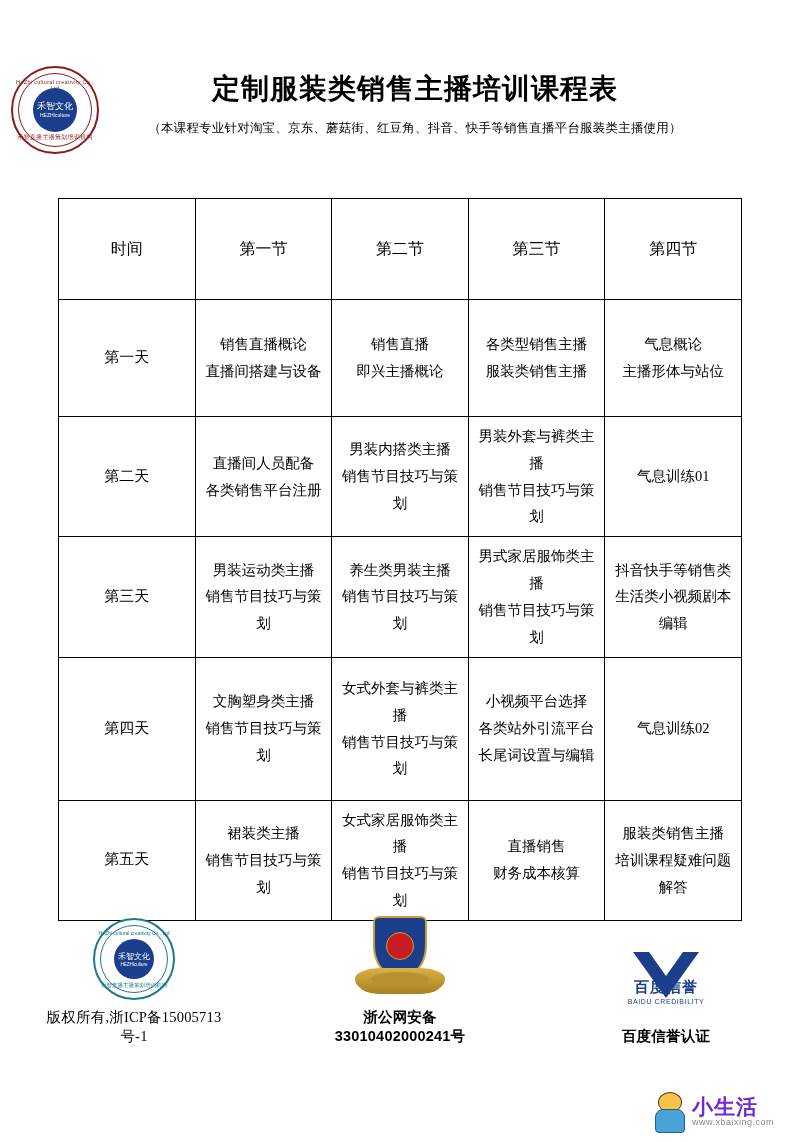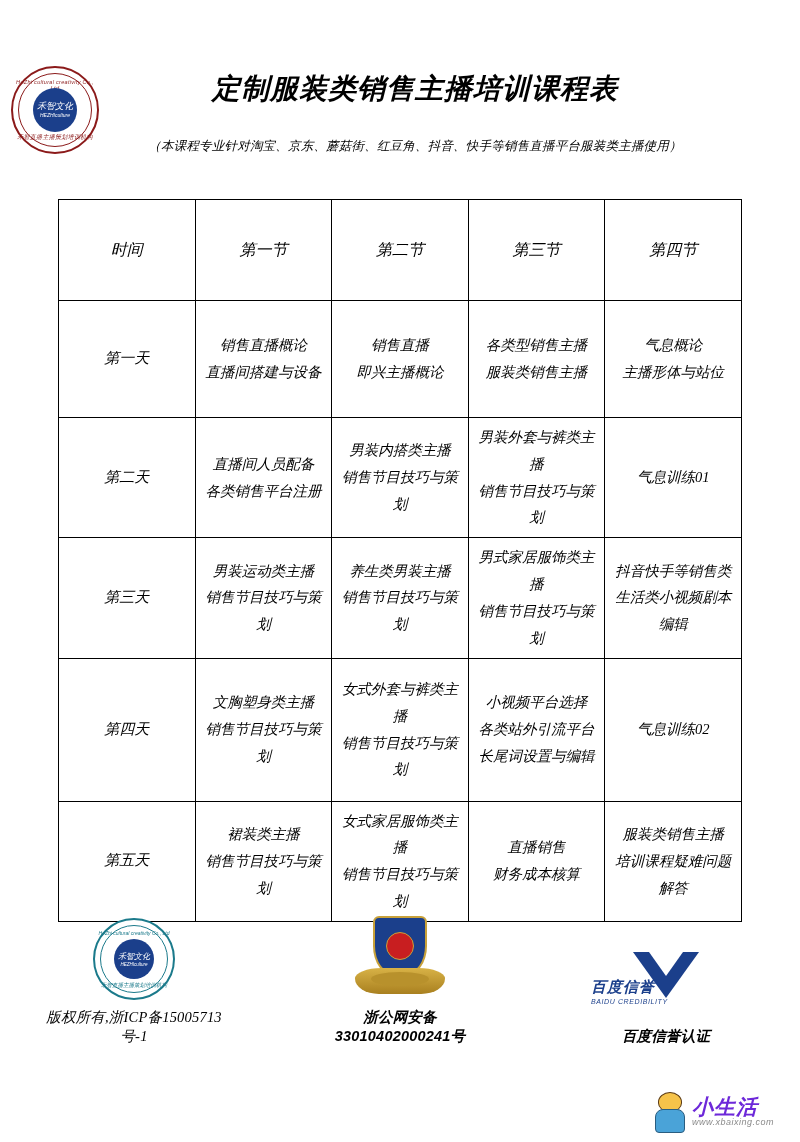--- a/index.html
+++ b/index.html
@@ -14,21 +14,20 @@
     color: #000000;
     position: relative;
     overflow: hidden;
   }
 
   .page {
     width: 800px;
     height: 1142px;
     position: relative;
     box-sizing: border-box;
-    font-style: italic;
   }
 
   
   .header {
     display: flex;
     align-items: flex-start;
     padding: 58px 0 0 0;
   }
 
   .logo-wrap {
@@ -100,21 +99,21 @@
     font-size: 28px;
     font-weight: bold;
     letter-spacing: 1px;
     text-align: center;
     margin: 12px 0 0 0;
     font-family: "Liberation Serif", "DejaVu Serif", serif;
   }
   .doc-subtitle {
     font-size: 12.5px;
     text-align: center;
-    margin-top: 30px;
+    margin-top: 12px;
     letter-spacing: 0.2px;
   }
 
   
   .table-wrap {
     margin: 44px 58px 0 58px;
   }
   table.schedule {
     width: 684px;
     border-collapse: collapse;
@@ -261,21 +260,21 @@
     transform: translateX(-50%);
     width: 58px;
     height: 14px;
     background: #b8912c;
     border-radius: 50%;
   }
 
   
   .baidu-mark {
     width: 150px;
-    text-align: left;
+    text-align: center;
   }
   .baidu-v {
     width: 0; height: 0;
     margin: 0 auto;
     border-left: 33px solid transparent;
     border-right: 33px solid transparent;
     border-top: 46px solid #1b3f8b;
   }
   .baidu-v-inner {
     position: relative;

